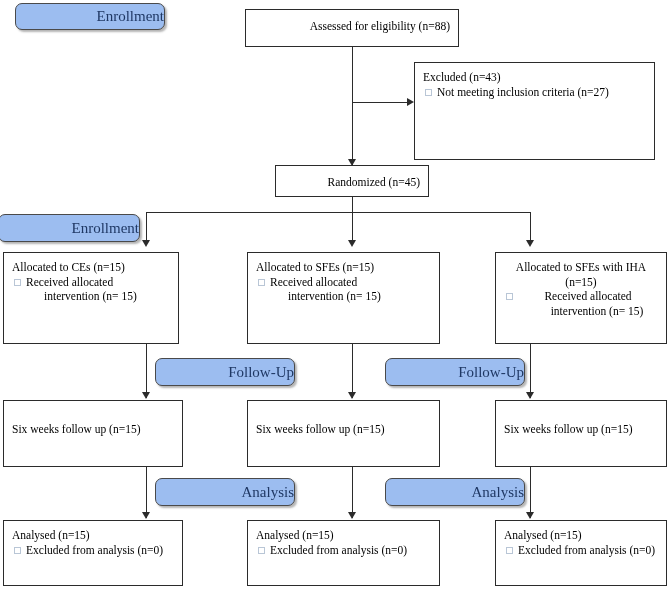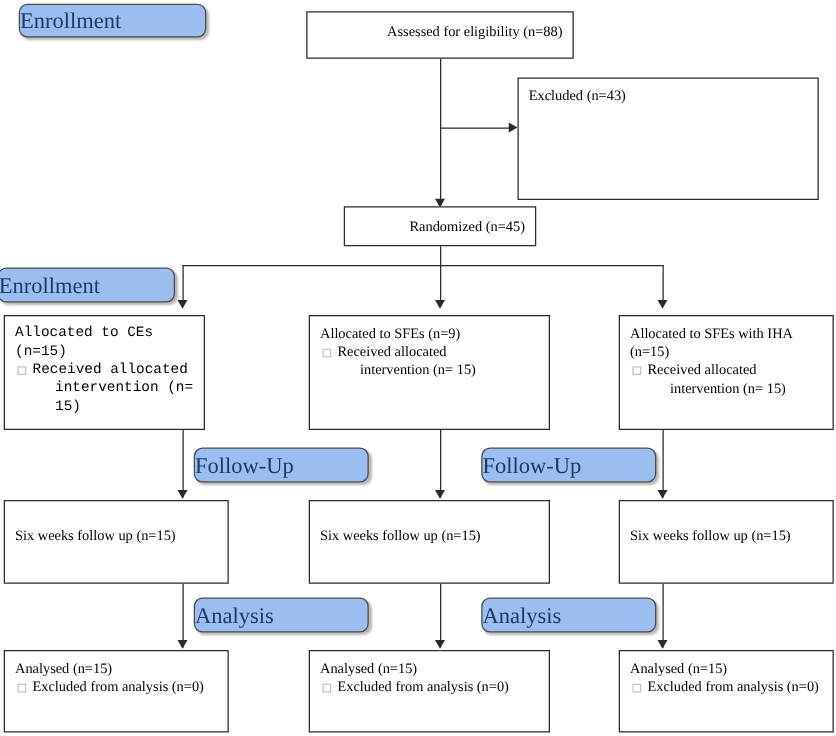--- a/index.html
+++ b/index.html
@@ -56,24 +56,24 @@
   }
 
   
   .stage {
     position: absolute;
     box-sizing: border-box;
     background: #9cbdf0;
     border: 1px solid #4a4a4a;
     border-radius: 7px;
     color: #1f3864;
-    font-size: 18px;
+    font-size: 15px;
     display: flex;
     align-items: center;
-    justify-content: flex-start;
+    justify-content: flex-end;
     box-shadow: 2px 2px 2px rgba(90,90,90,0.45);
     z-index: 5;
   }
 
   
   .vline {
     position: absolute;
     width: 1px;
     background: #2b2b2b;
   }
@@ -113,20 +113,21 @@
   </div>
 
   <div class="vline" style="left:352px; top:47px; height:118px;"></div>
   <div class="arrow-down" style="left:348px; top:159px;"></div>
 
   <div class="hline" style="left:352px; top:102px; width:57px;"></div>
   <div class="arrow-right" style="left:407px; top:98px;"></div>
 
   <div class="box" style="left:414px; top:62px; width:241px; height:98px;">
     <span class="line">Excluded (n=43)</span>
+    <span class="bullet">Not meeting inclusion criteria (n=27)</span>
   </div>
 
   <div class="box center" style="left:275px; top:165px; width:154px; height:32px;padding-left:18px;">
     <span class="line">Randomized (n=45)</span>
   </div>
 
   <div class="vline" style="left:352px; top:197px; height:16px;"></div>
   <div class="hline" style="left:146px; top:212px; width:385px;"></div>
 
   <div class="vline" style="left:146px; top:212px; height:33px;"></div>
@@ -135,37 +136,37 @@
   <div class="vline" style="left:352px; top:212px; height:33px;"></div>
   <div class="arrow-down" style="left:348px; top:240px;"></div>
 
   <div class="vline" style="left:530px; top:212px; height:33px;"></div>
   <div class="arrow-down" style="left:526px; top:240px;"></div>
 
   <div class="stage" style="left:-2px; top:214px; width:142px; height:28px;">
     <span>Enrollment</span>
   </div>
 
-  <div class="box" style="left:3px; top:252px; width:161px; height:92px;font-family:Liberation Mono, monospace;">
+  <div class="box" style="left:3px; top:252px; width:176px; height:92px;">
     <span class="wrapline">Allocated to CEs (n=15)</span>
     <span class="bullet">
       <span>Received allocated</span>
       <span class="cont">intervention (n= 15)</span>
     </span>
   </div>
 
   <div class="box" style="left:247px; top:252px; width:193px; height:92px;">
-    <span class="wrapline">Allocated to SFEs (n=9)</span>
+    <span class="wrapline">Allocated to SFEs (n=15)</span>
     <span class="bullet">
       <span>Received allocated</span>
       <span class="cont">intervention (n= 15)</span>
     </span>
   </div>
 
-  <div class="box" style="left:495px; top:252px; width:172px; height:92px;">
+  <div class="box" style="left:495px; top:252px; width:172px; height:92px;text-align:center;">
     <span class="wrapline">Allocated to SFEs with IHA (n=15)</span>
     <span class="bullet">
       <span>Received allocated</span>
       <span class="cont">intervention (n= 15)</span>
     </span>
   </div>
 
   <div class="vline" style="left:146px; top:344px; height:54px;"></div>
   <div class="arrow-down" style="left:142px; top:392px;"></div>
 

